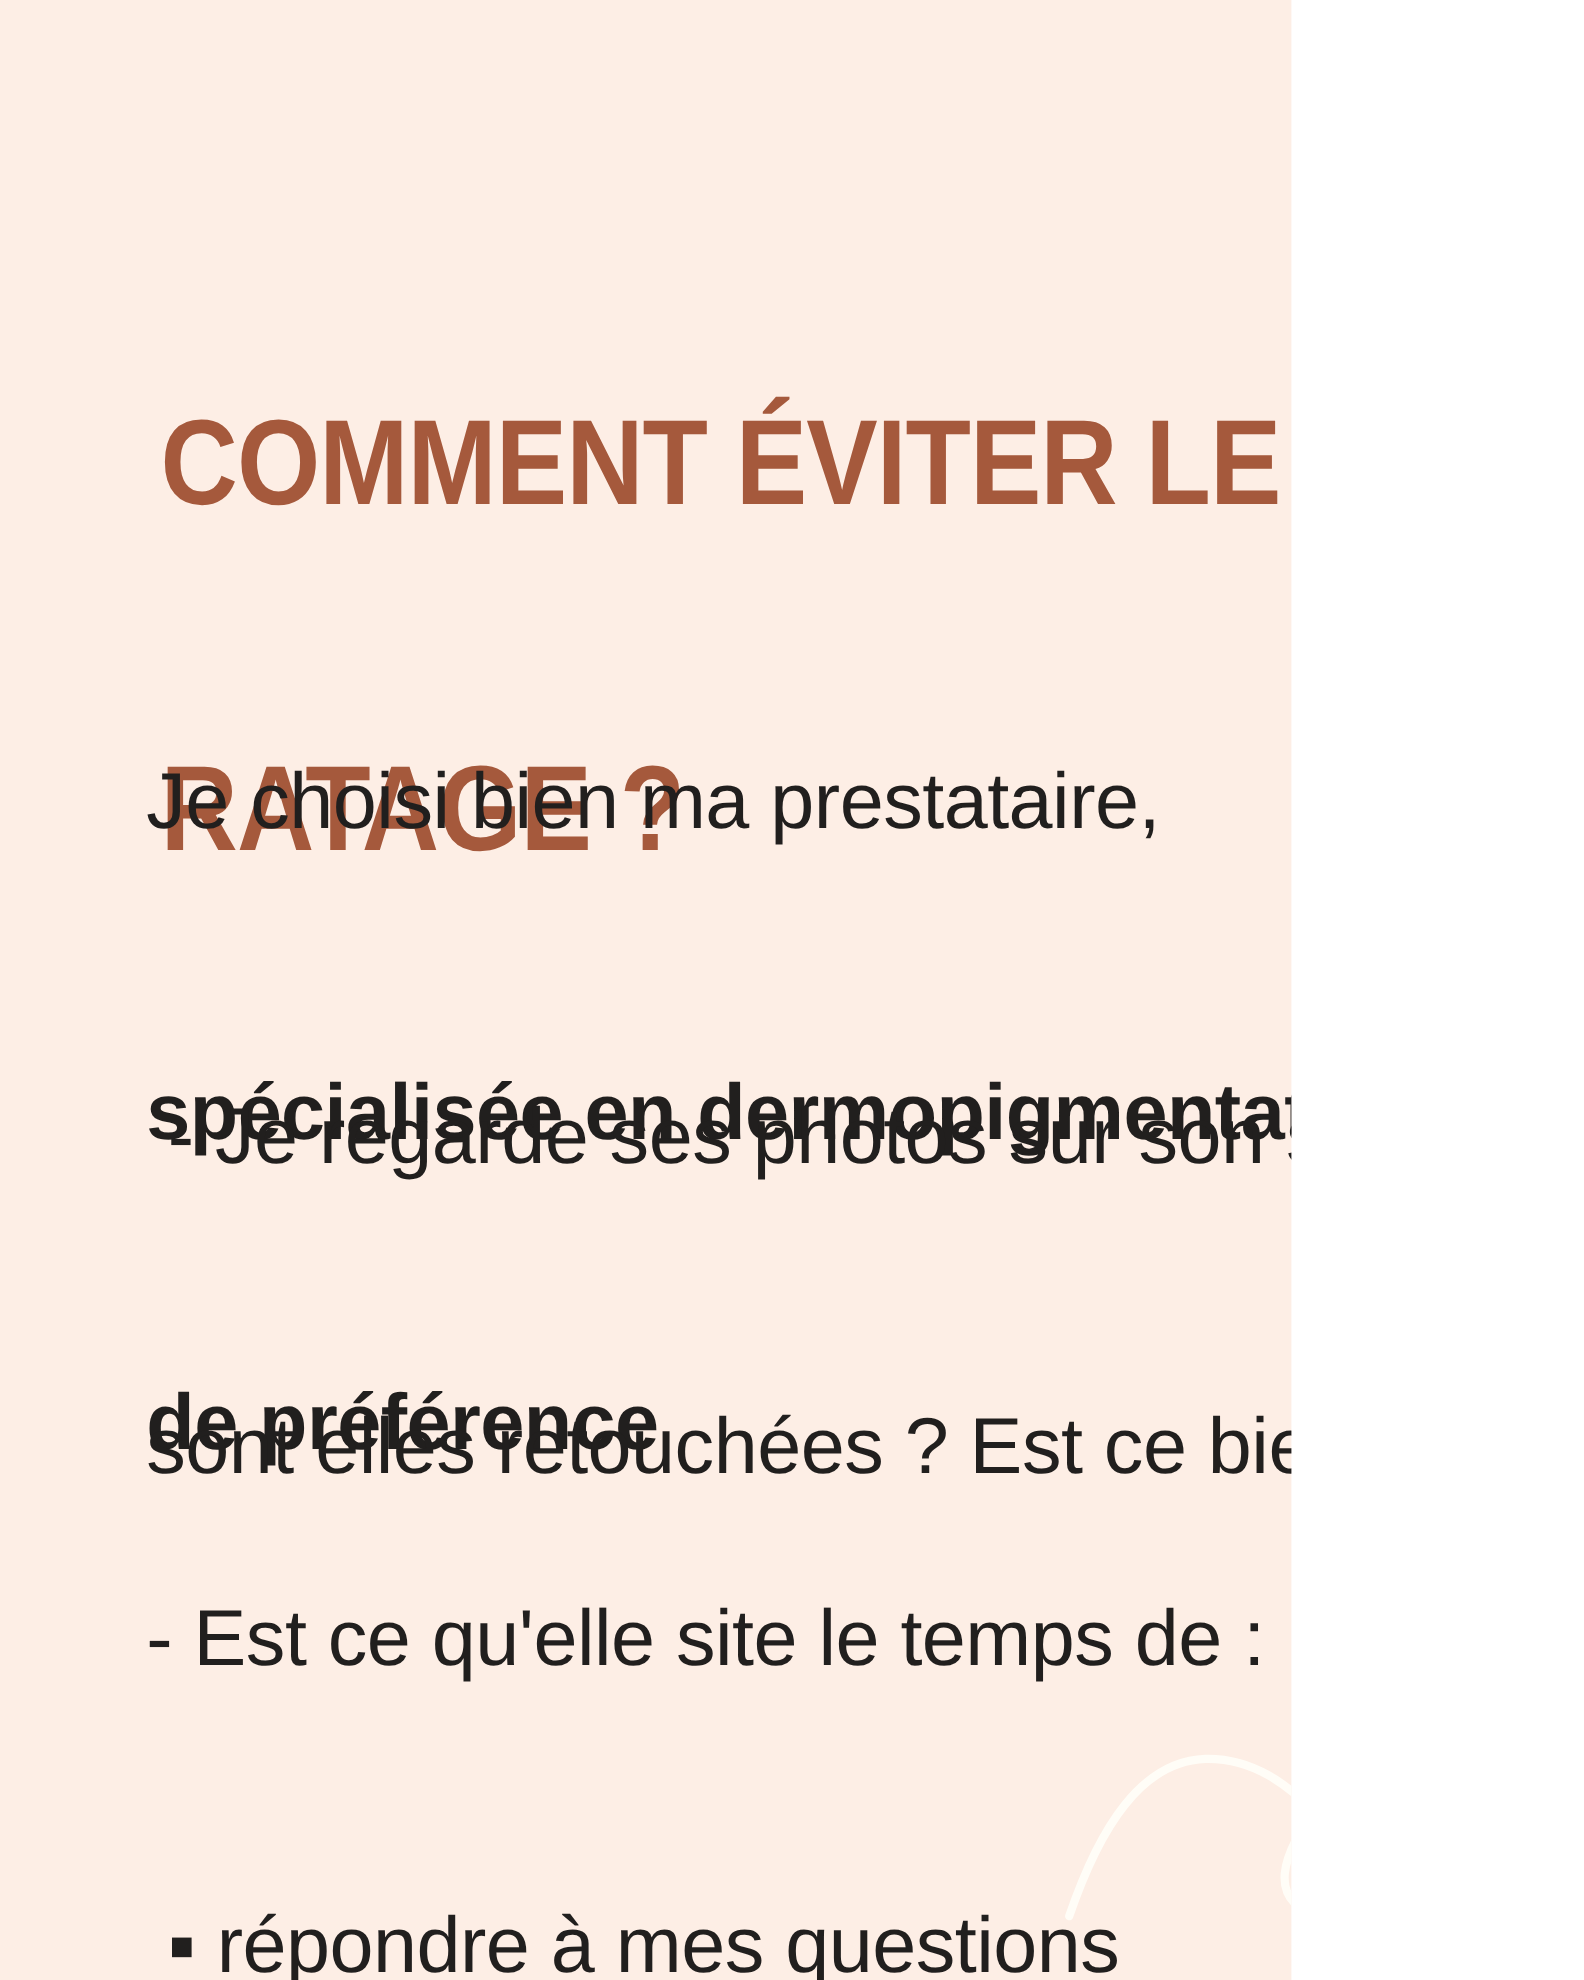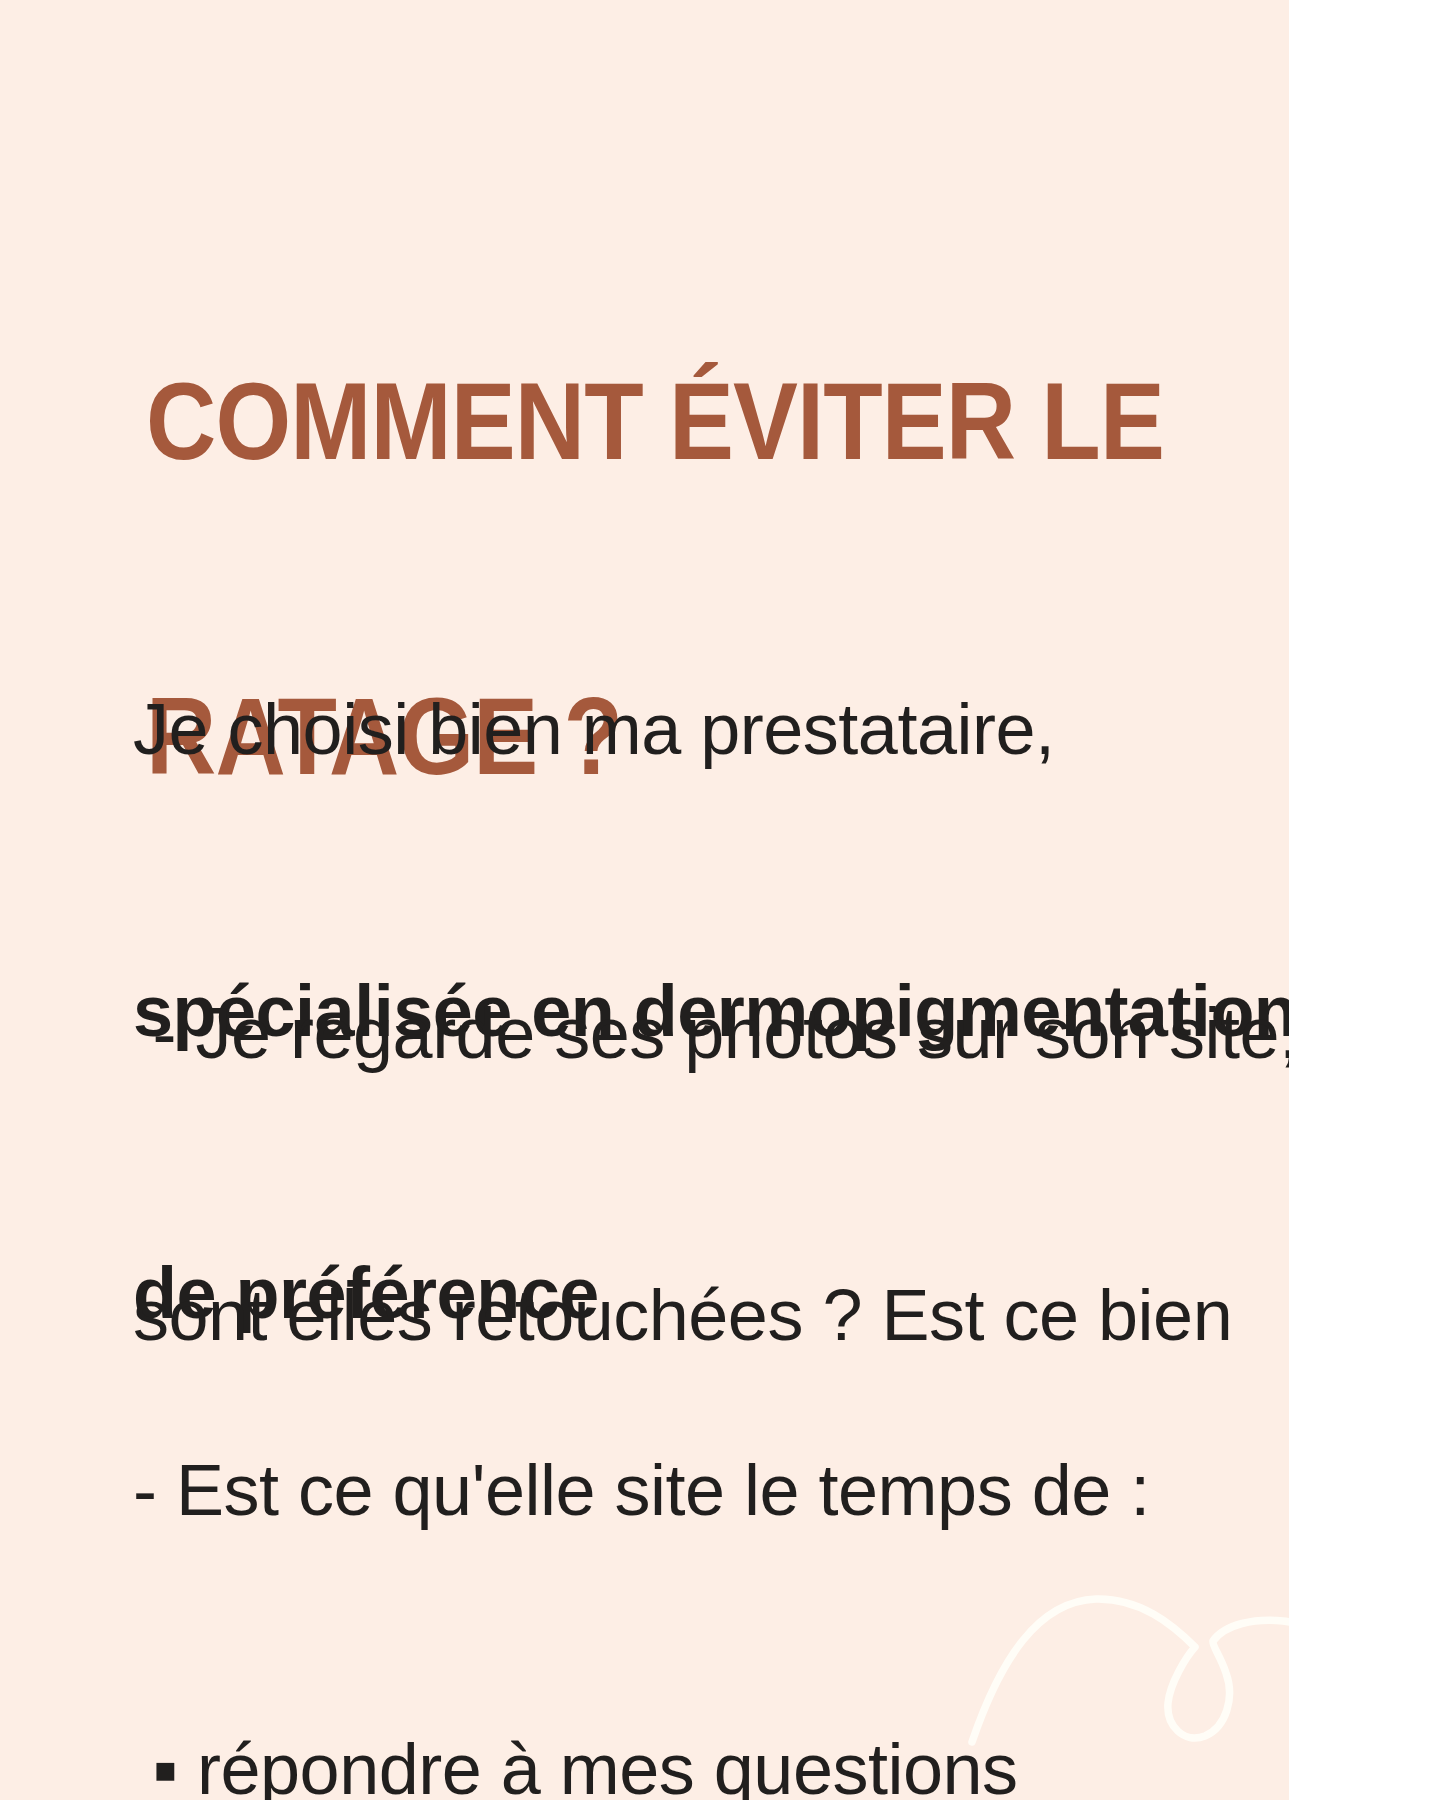--- a/index.html
+++ b/index.html
@@ -1,21 +1,21 @@
 <!DOCTYPE html>
 <html style="--background: #fdeee5; --title_color: #a5593c; --text_color: #211f1e; --swirl_color: #fffdf7;"><head>
 <meta charset="utf-8">
 <style>
   html, body {
     margin: 0;
     padding: 0;
   }
   .page {
     position: relative;
-    width: 1289px;
+    width: 1174px;
     height: 1800px;
     background: var(--background, #fdeee5);
     overflow: hidden;
     font-family: "Liberation Sans", "DejaVu Sans", sans-serif;
   }
   .title {
     position: absolute;
     left: 146px;
     top: 158px;
     margin: 0;

